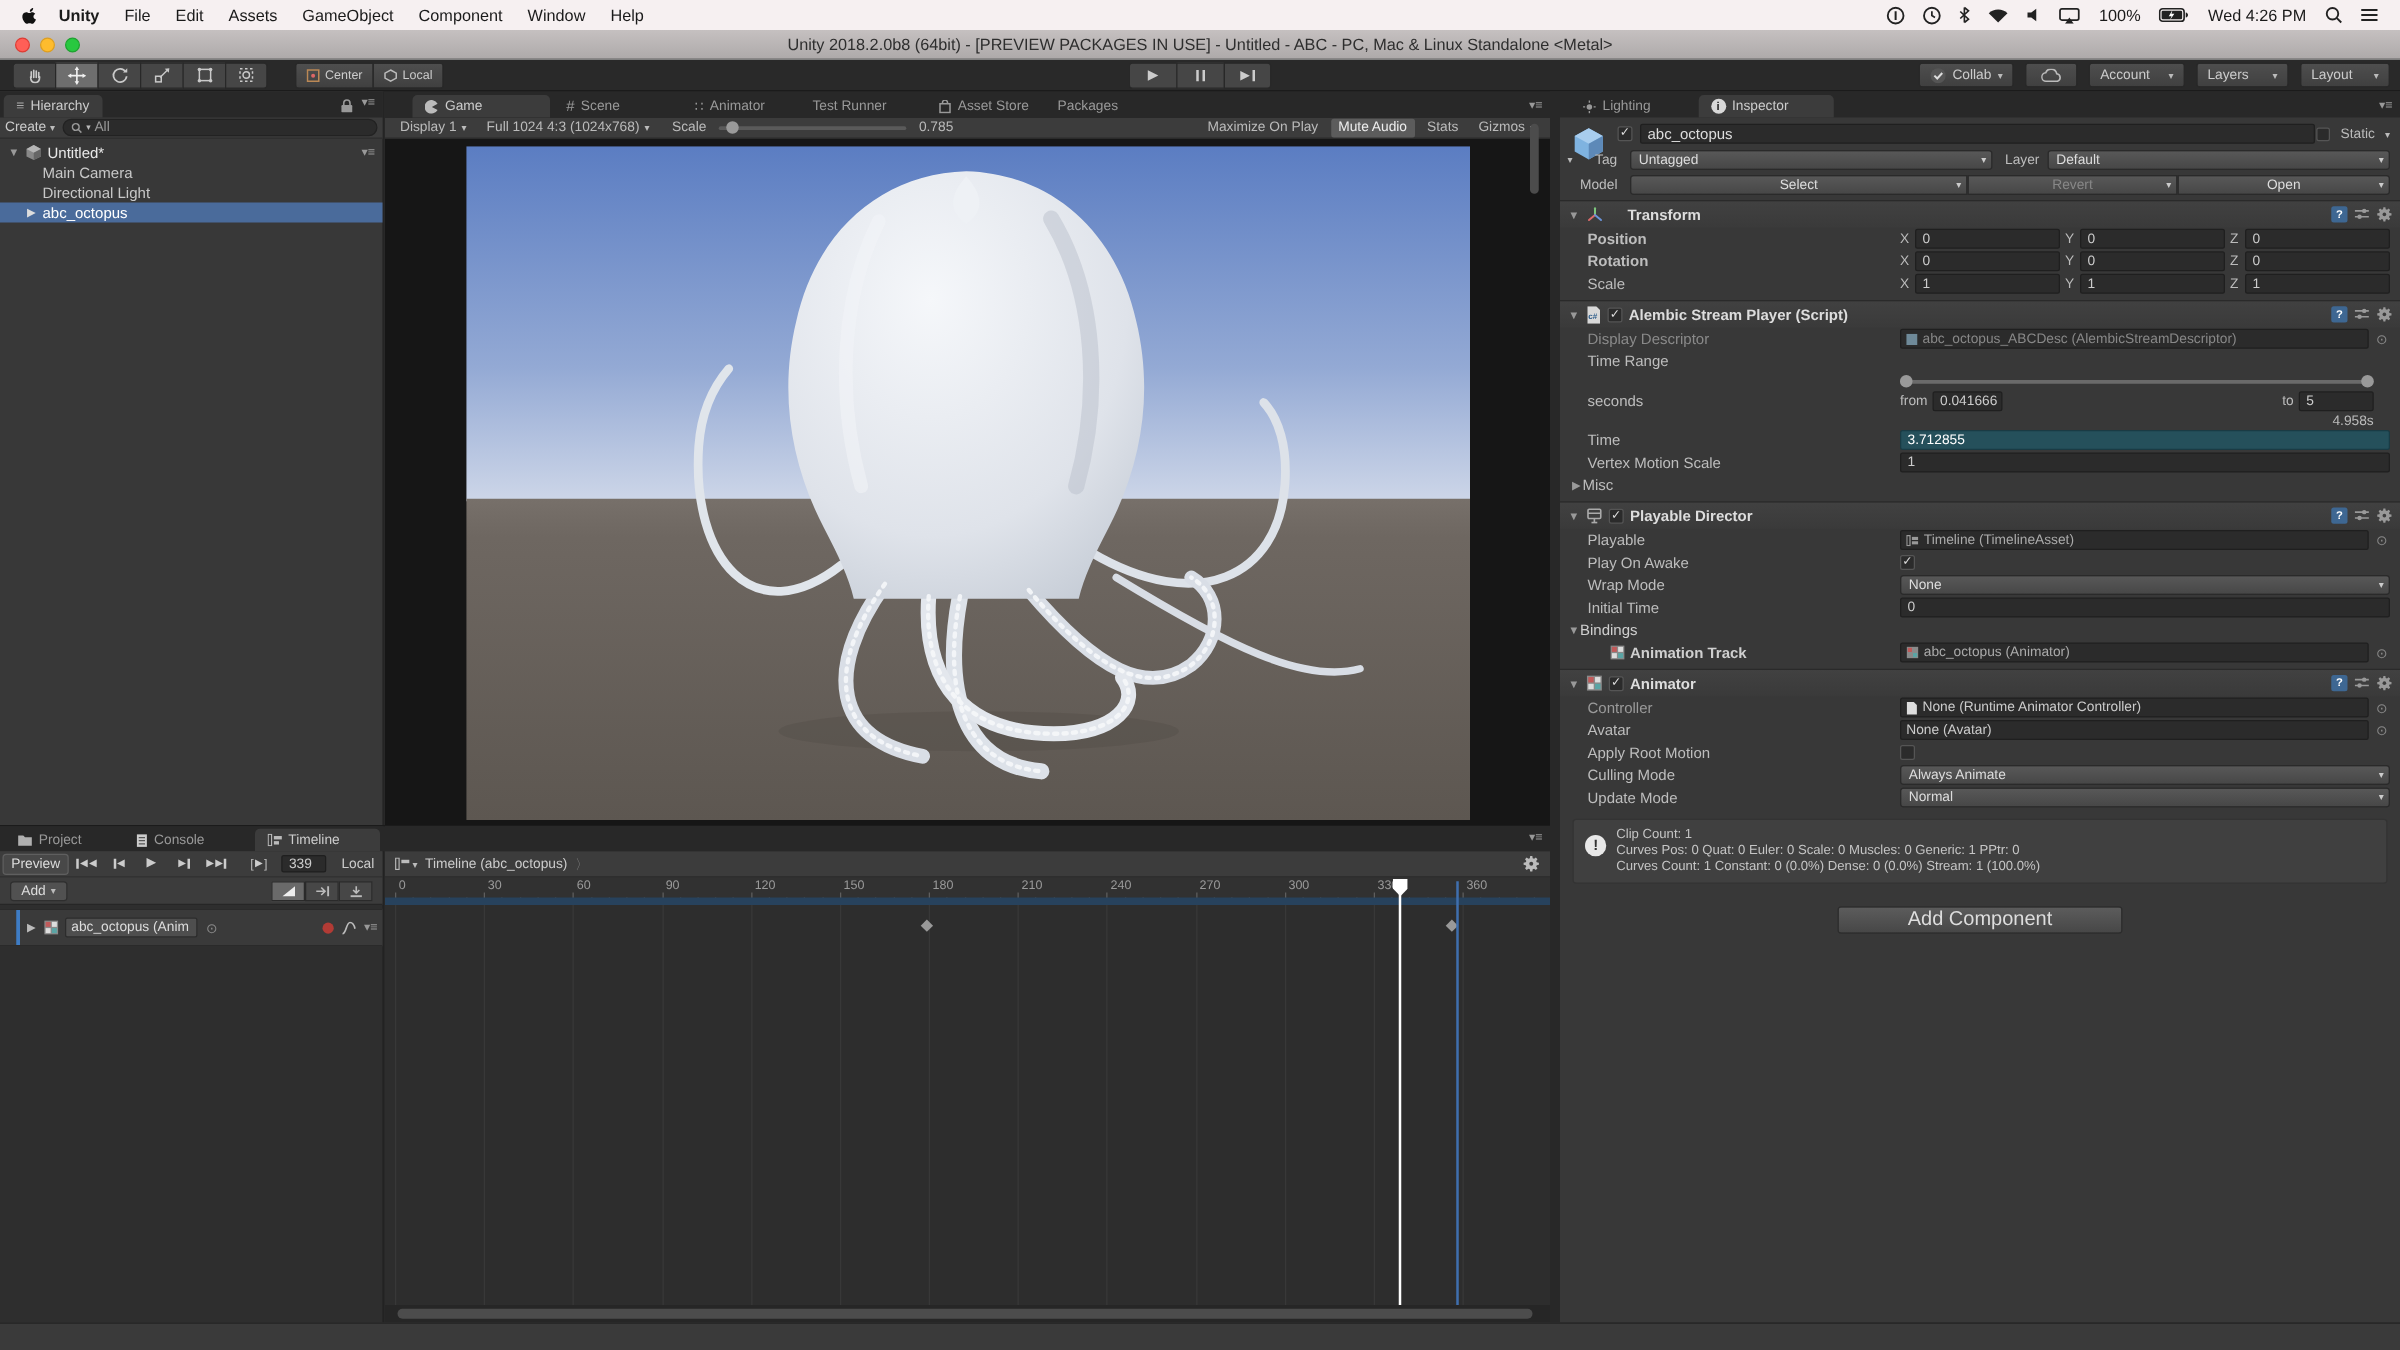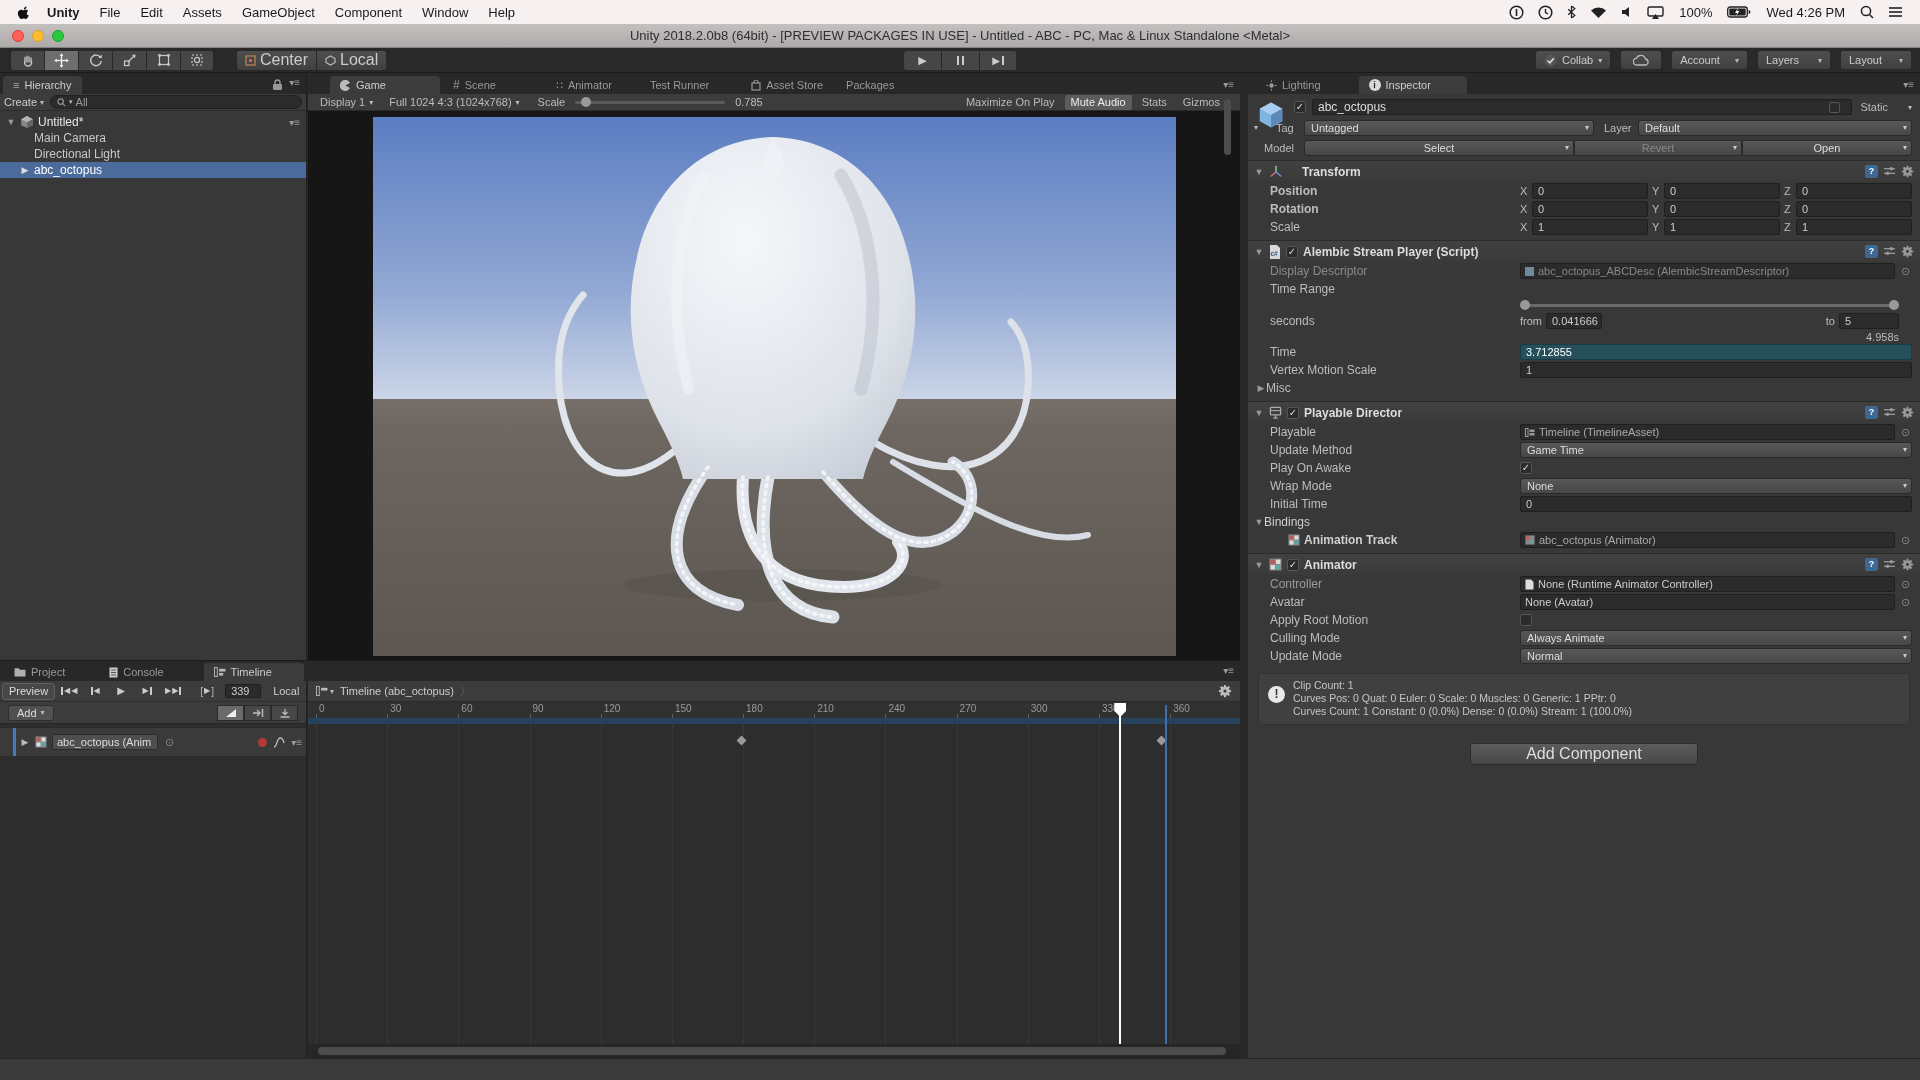--- a/index.html
+++ b/index.html
@@ -16,21 +16,21 @@
 #menubar .mtime{padding:0 8px;}
 
 #titlebar{left:0;top:24px;width:1920px;height:24px;background:linear-gradient(#c5c0c0,#aeaaaa);border-bottom:1px solid #808080;display:flex;align-items:center;justify-content:center;color:#2e2e2e;font-size:13px;}
 .tl{position:absolute;width:12px;height:12px;border-radius:50%;top:6px;}
 
 #utoolbar{left:0;top:48px;width:1920px;height:25px;background:#292929;border-bottom:1px solid #1b1b1b;display:flex;align-items:center;}
 .toolbtn{width:34px;height:21px;background:#464646;border:1px solid #282828;border-right:none;display:flex;align-items:center;justify-content:center;}
 .toolbtn:first-child{border-radius:3px 0 0 3px;}
 .toolbtn.last{border-right:1px solid #282828;border-radius:0 3px 3px 0;}
 .toolbtn.sel{background:#6e6e6e;}
-.pillbtn{height:21px;background:linear-gradient(#4e4e4e,#404040);border:1px solid #282828;display:flex;align-items:center;gap:4px;padding:0 8px;font-size:16px;color:#ccc;text-align:center;}
+.pillbtn{height:21px;background:linear-gradient(#4e4e4e,#404040);border:1px solid #282828;display:flex;align-items:center;gap:4px;padding:0 8px;font-size:10px;color:#ccc;text-align:center;}
 .pillbtn.rl{border-radius:3px 0 0 3px;}.pillbtn.rr{border-radius:3px 3px;border-left:none;border-radius:0 3px 3px 0;}
 .dropbtn{height:20px;background:linear-gradient(#4e4e4e,#404040);border:1px solid #282828;border-radius:3px;display:flex;align-items:center;gap:5px;padding:0 8px;font-size:11px;color:#ccc;}
 .caret{font-size:8px;color:#bbb;}
 .bar2{width:2px;height:9px;background:#ccc;}
 .tri{font-size:9px;color:#ccc;line-height:1;}
 
 .tabrow{background:#282828;display:flex;align-items:flex-end;}
 .ptab{height:18px;margin-left:3px;background:#3c3c3c;border-radius:4px 4px 0 0;padding:0 10px;display:flex;align-items:center;gap:5px;font-size:11px;color:#ccc;}
 .ptab.ghost{background:transparent;color:#999;}
 .ticon{display:flex;align-items:center;}
@@ -466,21 +466,21 @@
       <span style="position:absolute;left:8px;top:6px;">
           <svg width="30" height="30" viewBox="0 0 24 24">
             <path d="M12 2 21 7v10l-9 5-9-5V7z" fill="#7fb3e0"></path>
             <path d="M12 2 21 7l-9 5-9-5z" fill="#a8cdee"></path>
             <path d="M12 12v10l9-5V7z" fill="#5d89b8"></path>
           </svg>
           <span style="position:absolute;left:-2px;bottom:-2px;font-size:8px;color:#bbb;">▾</span>
         </span>
       <span class="cb" style="position:absolute;left:46px;top:7px;">✓</span>
       <span class="tfield" style="position:absolute;left:64px;top:5px;width:540px;color:#ddd;font-size:12px;">abc_octopus</span>
-      <span class="flex" style="position:absolute;right:8px;top:7px;gap:20px;font-size:11px;color:#bbb;">
+      <span class="flex" style="position:absolute;right:8px;top:7px;gap:8px;font-size:11px;color:#bbb;">
           <span class="cb" style="width:11px;height:11px;"></span>
           <span>Static</span>
           <span class="caret">▾</span>
         </span>
       <span style="position:absolute;left:28px;top:28px;color:#bdbdbd;font-size:11px;">Tag</span>
       <span class="pop" style="position:absolute;left:56px;top:26px;width:290px;flex:none;">
           <span>Untagged</span>
         </span>
       <span style="position:absolute;left:356px;top:28px;color:#bdbdbd;font-size:11px;">Layer</span>
       <span class="pop" style="position:absolute;left:390px;top:26px;width:274px;flex:none;">
@@ -702,28 +702,20 @@
       <span class="ival">
           <span class="objfield">
             <svg width="10" height="9" viewBox="0 0 10 9">
               <rect x="0.5" y="0.5" width="2.5" height="8" fill="none" stroke="#999"></rect>
               <rect x="4.5" y="1.5" width="5" height="2.5" fill="#999"></rect>
               <rect x="4.5" y="5" width="5" height="2.5" fill="#999"></rect>
             </svg>
             <span>Timeline (TimelineAsset)</span>
           </span>
           <span class="picker">⊙</span>
-        </span>
-    </div>
-    <div class="irow">
-      <span class="ilabel">Update Method</span>
-      <span class="ival" style="padding-right:0;">
-          <span class="pop">
-            <span>Game Time</span>
-          </span>
         </span>
     </div>
     <div class="irow">
       <span class="ilabel">Play On Awake</span>
       <span class="ival">
           <span class="cb">✓</span>
         </span>
     </div>
     <div class="irow">
       <span class="ilabel">Wrap Mode</span>

